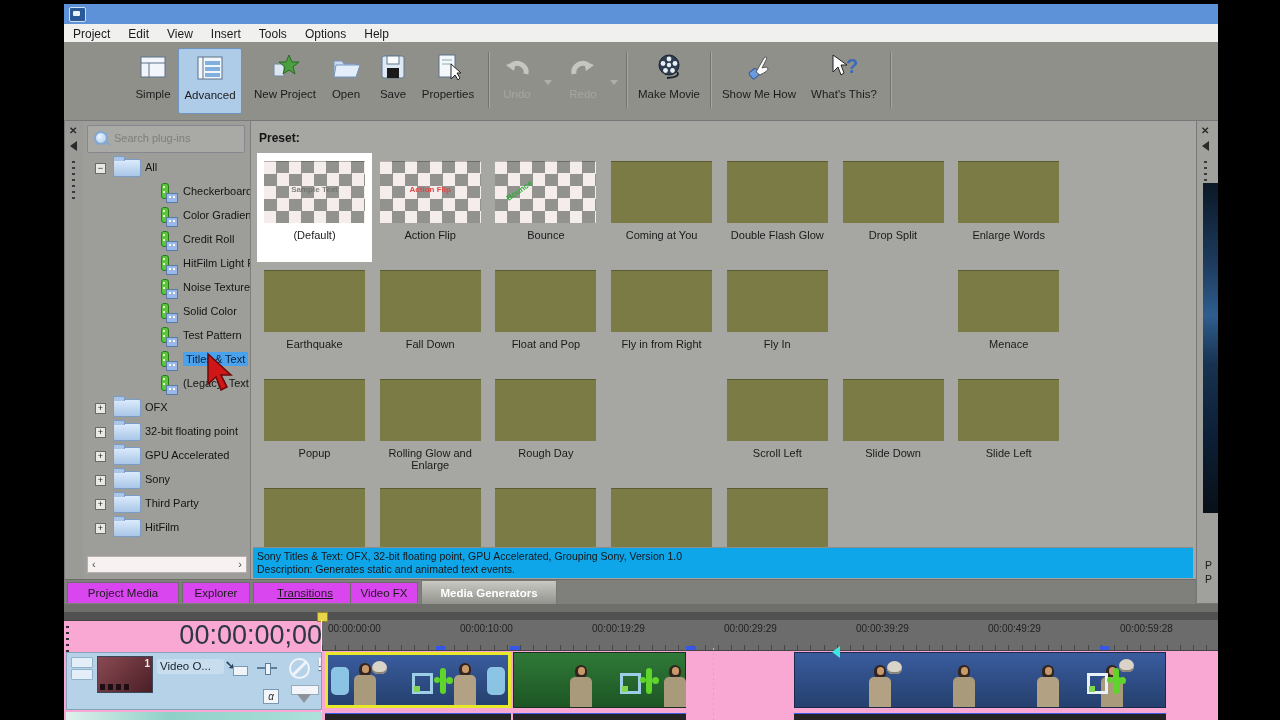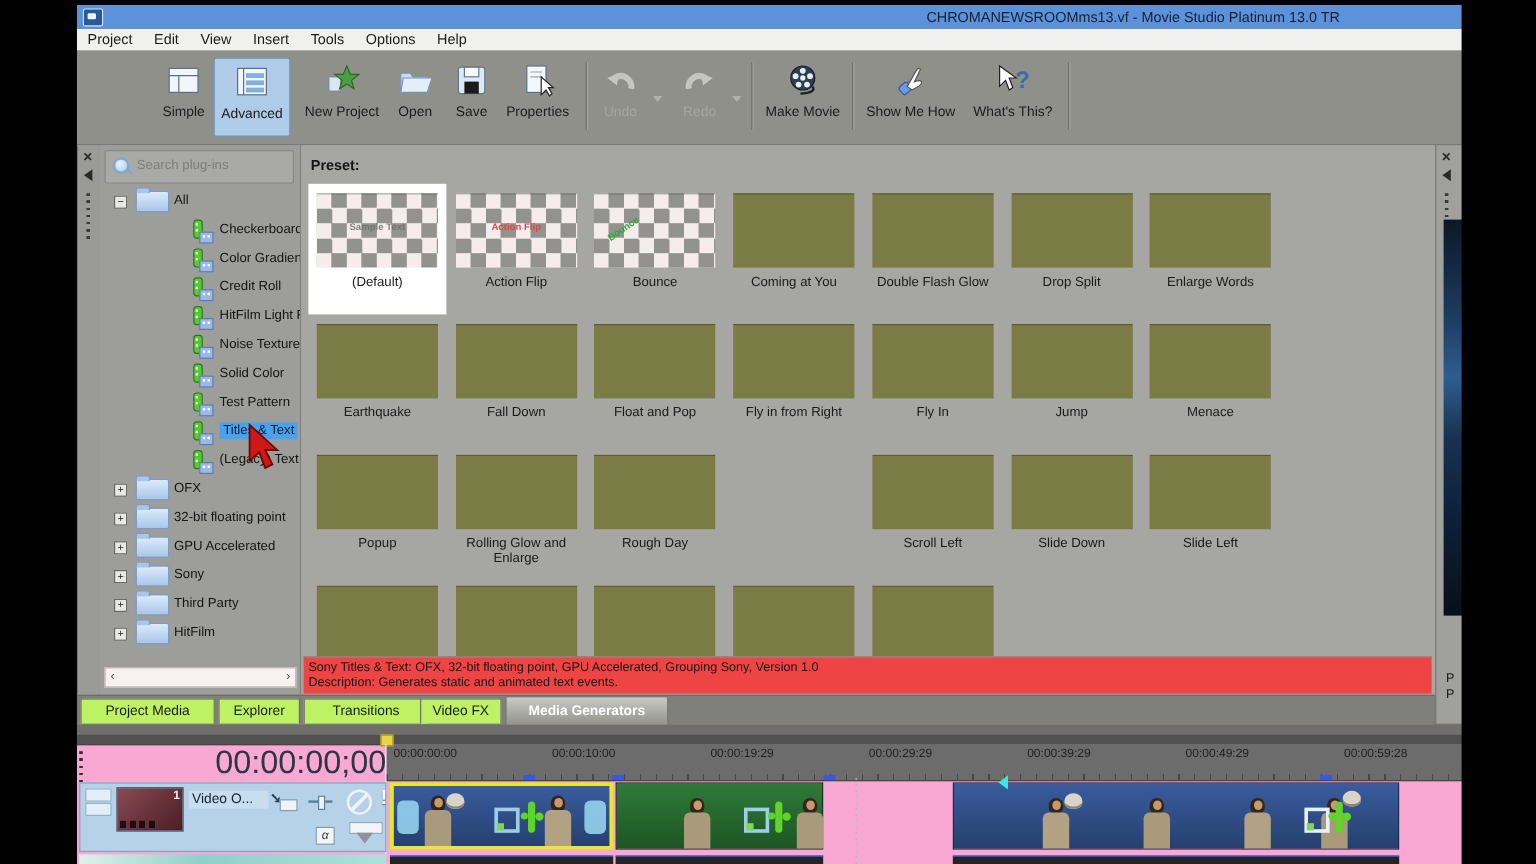--- a/index.html
+++ b/index.html
@@ -55,26 +55,26 @@
   #preset-panel{left:186px;top:0;width:946px;height:458px;background:#a6a6a2;}
   #preset-label{left:8px;top:10px;font-size:12px;font-weight:bold;color:#141414;}
   #preset-grid{left:0;top:32px;width:918px;height:394px;overflow:hidden;}
   .preset-cell{position:absolute;width:115px;height:109px;text-align:center;}
   .preset-cell.selected{background:#fff;}
   .preset-thumb{position:absolute;left:7px;top:8px;width:101px;height:62px;box-shadow:inset 0 1px 0 rgba(0,0,0,.25);}
   .thumb-olive{background:#7b7b46;}
   .thumb-checker{background:conic-gradient(#92928e 0 25%,#f5edeb 0 50%,#92928e 0 75%,#f5edeb 0);background-size:25px 25px;}
   .preset-name{position:absolute;left:0;top:76px;width:115px;font-size:11px;line-height:12px;color:#1a1a1a;}
   .thumb-overlay{position:absolute;left:0;top:24px;width:101px;font-size:8px;font-weight:bold;}
-  #status-lines{left:2px;top:426px;width:940px;height:30px;border-top:1px solid #8c8c88;background:#ef4444;}
+  #status-lines{left:2px;top:426px;width:940px;height:30px;border-top:1px solid #8c8c88;background:#0ea5e9;}
   .status-line{position:absolute;left:4px;font-size:10.5px;color:#161616;white-space:nowrap;}
 
   #tabbar{left:0;top:458px;width:1130px;height:24px;background:#7f7f7b;border-top:1px solid #6c6c68;}
   .tab{position:absolute;top:2px;height:21px;line-height:21px;text-align:center;font-size:11.5px;color:#1b1b1b;
-       background:#bef264;border:1px solid #6e6e69;border-bottom:none;box-sizing:border-box;}
+       background:#d946ef;border:1px solid #6e6e69;border-bottom:none;box-sizing:border-box;}
   .tab.active{top:0;height:24px;line-height:24px;background:linear-gradient(#c9c9c4,#93938e);color:#fff;font-weight:bold;border-color:#7a7a75;}
 
   
   #preview-sliver{left:1196px;top:120px;width:60px;height:484px;background:#a0a09c;border:1px solid #78787a;box-sizing:border-box;}
   #preview-img{position:absolute;left:6px;top:62px;width:42px;height:330px;
       background:linear-gradient(180deg,#0b1826 0%,#1d3c60 25%,#2e5e8e 40%,#173250 55%,#0d2038 75%,#081018 100%);}
   .pv-label{position:absolute;left:8px;font-size:10.5px;color:#1a1a1a;}
 
   
   #gapstrip{left:64px;top:604px;width:1216px;height:8px;background:#6e6e6a;}
@@ -144,21 +144,20 @@
 
   #cursor{z-index:60;left:206px;top:352px;}
 </style>
 </head>
 <body>
 
 <div id="app">
 
   <div class="abs" id="titlebar">
     <div class="abs" id="app-icon"></div>
-    <div class="abs" id="title-text">CHROMANEWSROOMms13.vf - Movie Studio Platinum 13.0 TR</div>
   </div>
 
   <div class="abs" id="menubar"><span class="menu-item">Project</span><span class="menu-item">Edit</span><span class="menu-item">View</span><span class="menu-item">Insert</span><span class="menu-item">Tools</span><span class="menu-item">Options</span><span class="menu-item">Help</span></div>
 
   <div class="abs" id="toolbar">
       <div class="tbtn" style="left: 66px; width: 46px;">
         <span class="ticon"><svg width="30" height="30">
             <rect x="3" y="5" width="24" height="20" fill="#f2f6fa" stroke="#5a7088"></rect>
             <line x1="3" y1="11" x2="27" y2="11" stroke="#5a7088"></line>
             <line x1="11" y1="11" x2="11" y2="25" stroke="#5a7088"></line>
@@ -423,24 +422,20 @@
             <div class="preset-name">Float and Pop</div>
           </div>
           <div class="preset-cell" style="left: 353.1px; top: 109px;">
             <div class="preset-thumb thumb-olive"></div>
             <div class="preset-name">Fly in from Right</div>
           </div>
           <div class="preset-cell" style="left: 468.8px; top: 109px;">
             <div class="preset-thumb thumb-olive"></div>
             <div class="preset-name">Fly In</div>
           </div>
-          <div class="preset-cell" style="left: 584.5px; top: 109px;">
-            <div class="preset-thumb thumb-olive"></div>
-            <div class="preset-name">Jump</div>
-          </div>
           <div class="preset-cell" style="left: 700.2px; top: 109px;">
             <div class="preset-thumb thumb-olive"></div>
             <div class="preset-name">Menace</div>
           </div>
           <div class="preset-cell" style="left: 6px; top: 218px;">
             <div class="preset-thumb thumb-olive"></div>
             <div class="preset-name">Popup</div>
           </div>
           <div class="preset-cell" style="left: 121.7px; top: 218px;">
             <div class="preset-thumb thumb-olive"></div>
@@ -486,21 +481,21 @@
 
       <div class="abs" id="status-lines">
         <div class="status-line" style="top:2px;">Sony Titles &amp; Text: OFX, 32-bit floating point, GPU Accelerated, Grouping Sony, Version 1.0</div>
         <div class="status-line" style="top:15px;">Description: Generates static and animated text events.</div>
       </div>
     </div>
 
     <div class="abs" id="tabbar">
         <div class="tab" style="left: 2px; width: 112px;">Project Media</div>
         <div class="tab" style="left: 117px; width: 68px;">Explorer</div>
-        <div class="tab" style="left: 188px; width: 104px;">Transitions</div>
+        <div class="tab" style="left: 188px; width: 104px; text-decoration: underline;">Transitions</div>
         <div class="tab" style="left: 285px; width: 68px;">Video FX</div>
         <div class="tab active" style="left: 356px; width: 136px; text-align: center;">Media Generators</div>
       </div>
   </div>
 
   <div class="abs" id="preview-sliver">
     <div class="strip-x">✕</div>
     <div class="strip-pin"></div>
     <div class="strip-grip"></div>
     <div id="preview-img"></div>

